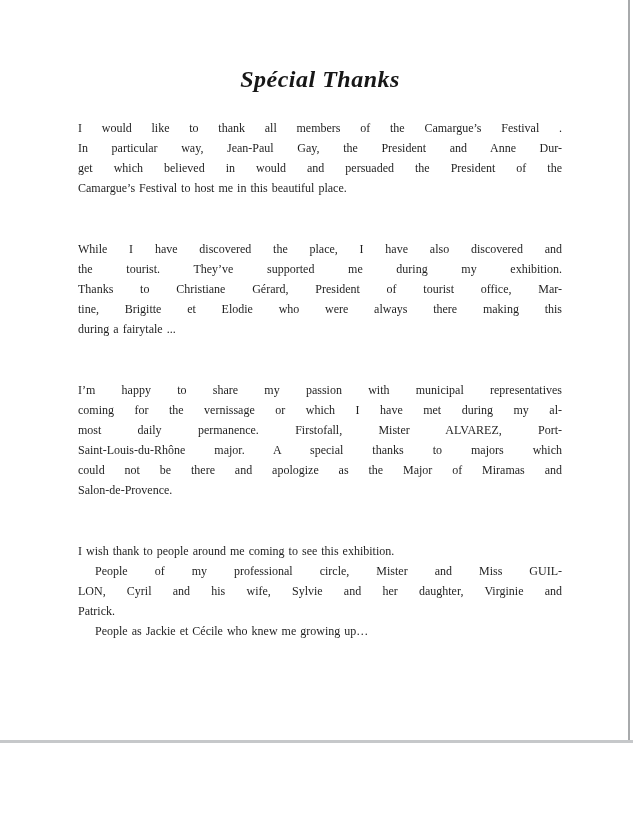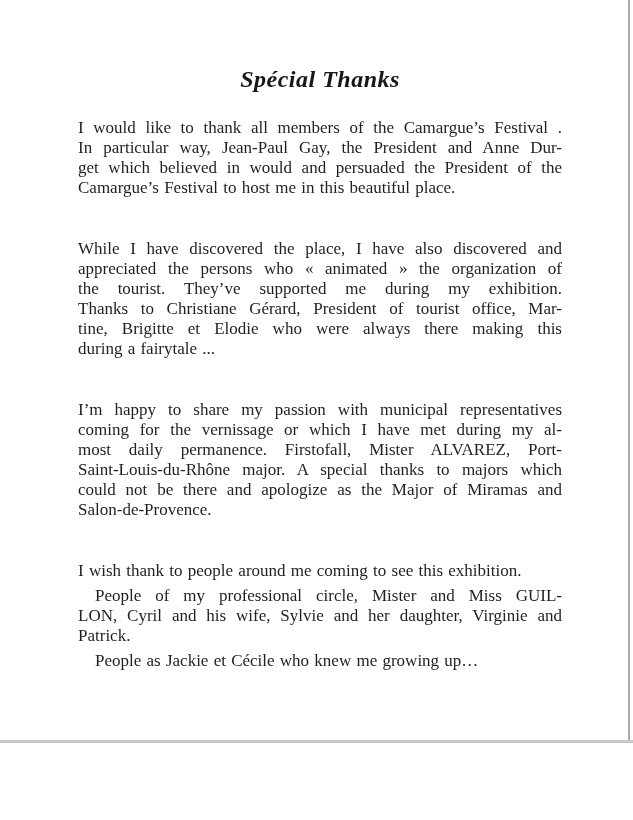--- a/index.html
+++ b/index.html
@@ -23,27 +23,27 @@
     font-size: 24px;
     font-weight: bold;
     font-style: italic;
     text-align: center;
     line-height: 30px;
     margin: 0 0 24px 0;
     letter-spacing: 0.5px;
     color: #171717;
   }
   .body-text {
-    font-size: 17px;
+    font-size: 12px;
   }
   .para {
     margin: 0;
   }
   .para.section-gap { margin-top: 41px; }
-  .para.para-gap   { margin-top: 5px; }
+  .para.para-gap   { }
   .para:first-child { margin-top: 0; }
   .line {
     line-height: 20px;
     white-space: normal;
     word-spacing: 1px;
   }
   .line.just {
     text-align: justify;
     text-align-last: justify;
     -moz-text-align-last: justify;
@@ -87,21 +87,20 @@
     <h1 class="title">Spécial Thanks</h1>
     <div class="body-text">
         <div class="para para-gap">
           <div class="line just">I would like to thank all members of the Camargue’s Festival .</div>
           <div class="line just">In particular way, Jean-Paul Gay, the President and Anne Dur-</div>
           <div class="line just">get which believed in would and persuaded the President of the</div>
           <div class="line last">Camargue’s Festival to host me in this beautiful place.</div>
         </div>
         <div class="para section-gap">
           <div class="line just">While I have discovered the place, I have also discovered and</div>
-          <div class="line just">appreciated the persons who « animated » the organization of</div>
           <div class="line just">the tourist. They’ve supported me during my exhibition.</div>
           <div class="line just">Thanks to Christiane Gérard, President of tourist office, Mar-</div>
           <div class="line just">tine, Brigitte et Elodie who were always there making this</div>
           <div class="line last">during a fairytale ...</div>
         </div>
         <div class="para section-gap">
           <div class="line just">I’m happy to share my passion with municipal representatives</div>
           <div class="line just">coming for the vernissage or which I have met during my al-</div>
           <div class="line just">most daily permanence. Firstofall, Mister ALVAREZ, Port-</div>
           <div class="line just">Saint-Louis-du-Rhône major. A special thanks to majors which</div>

